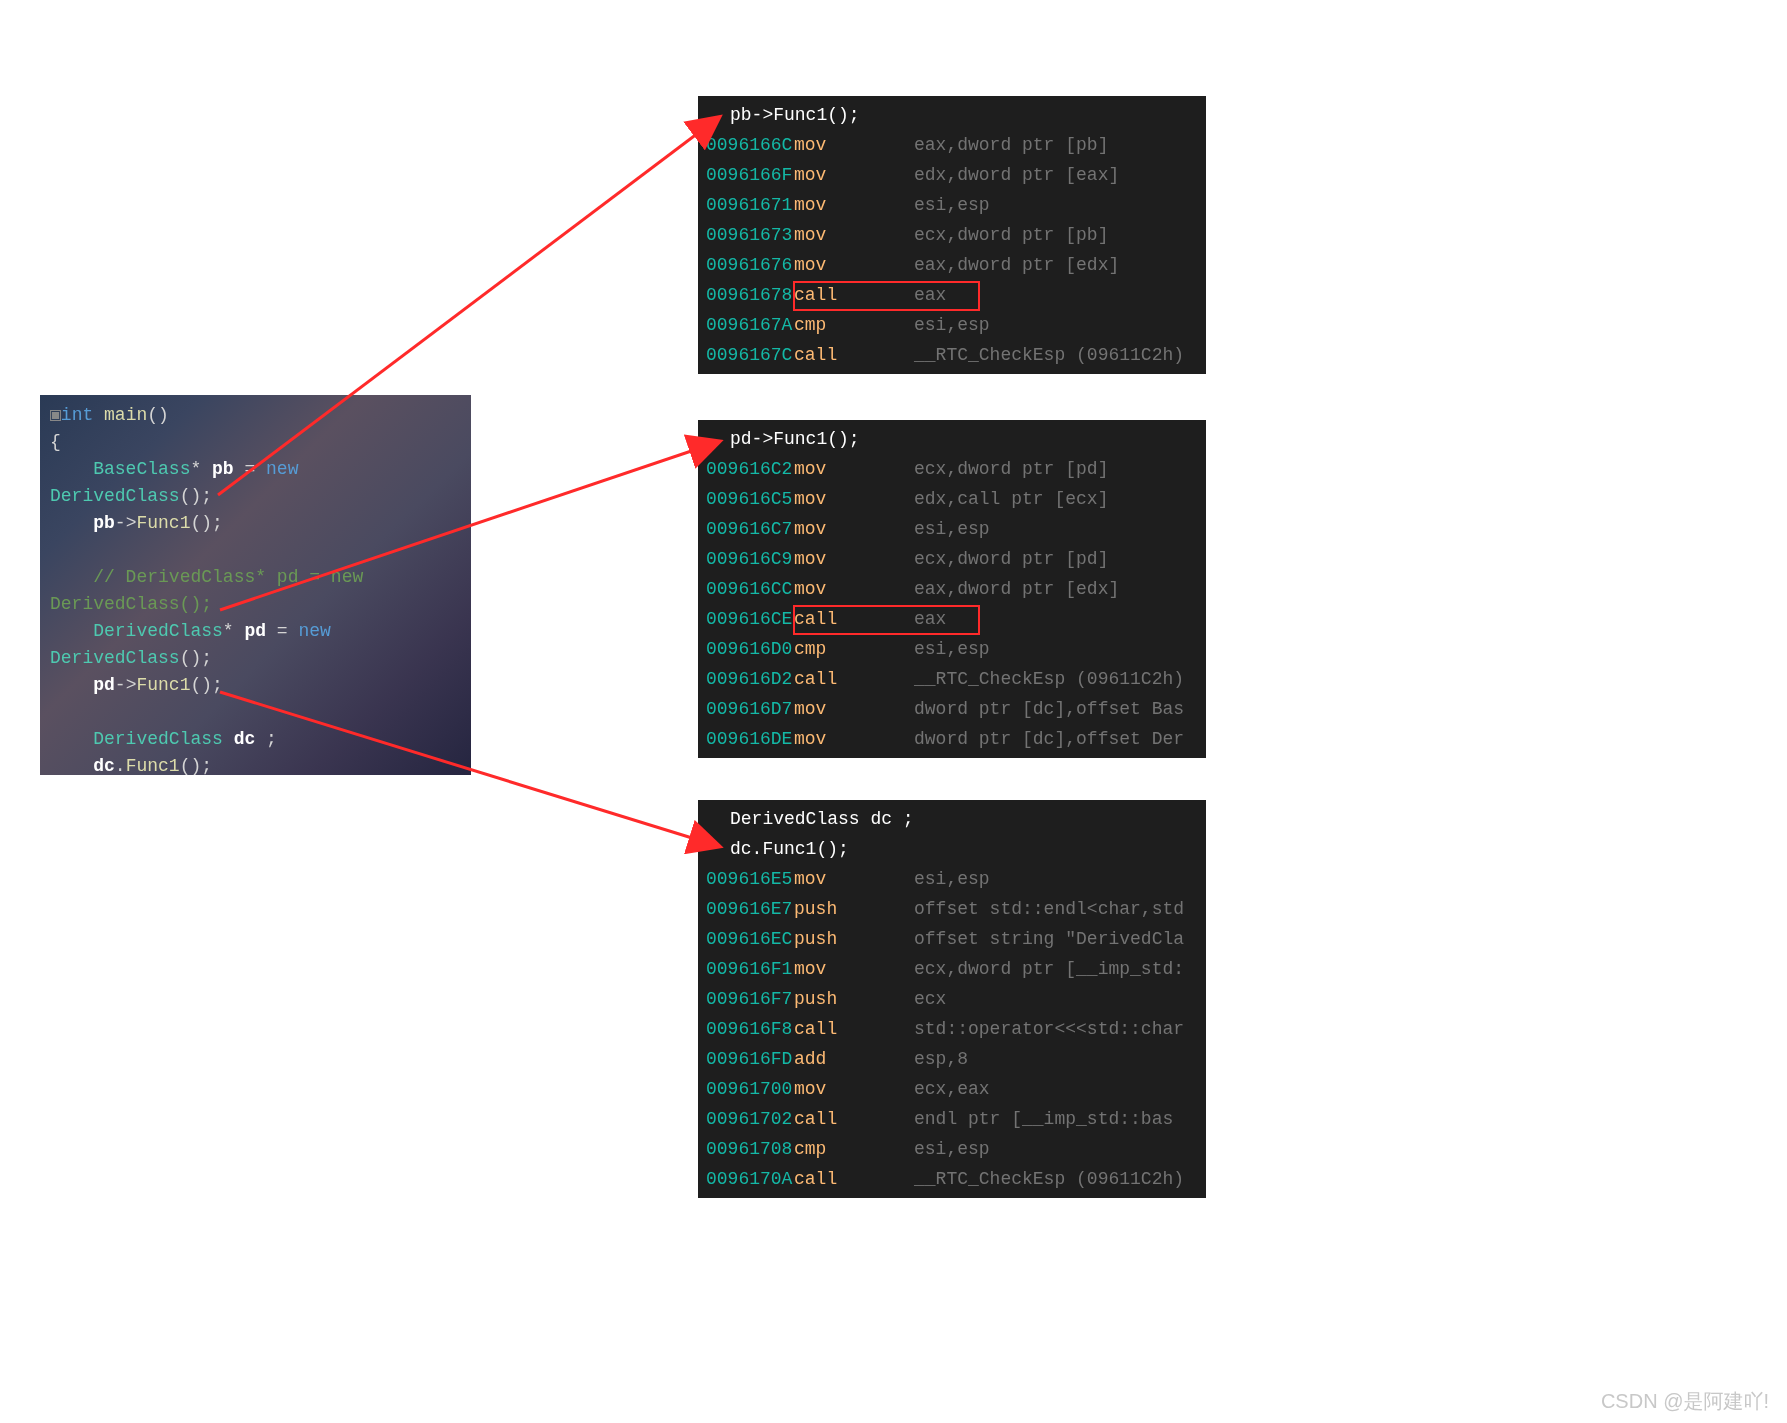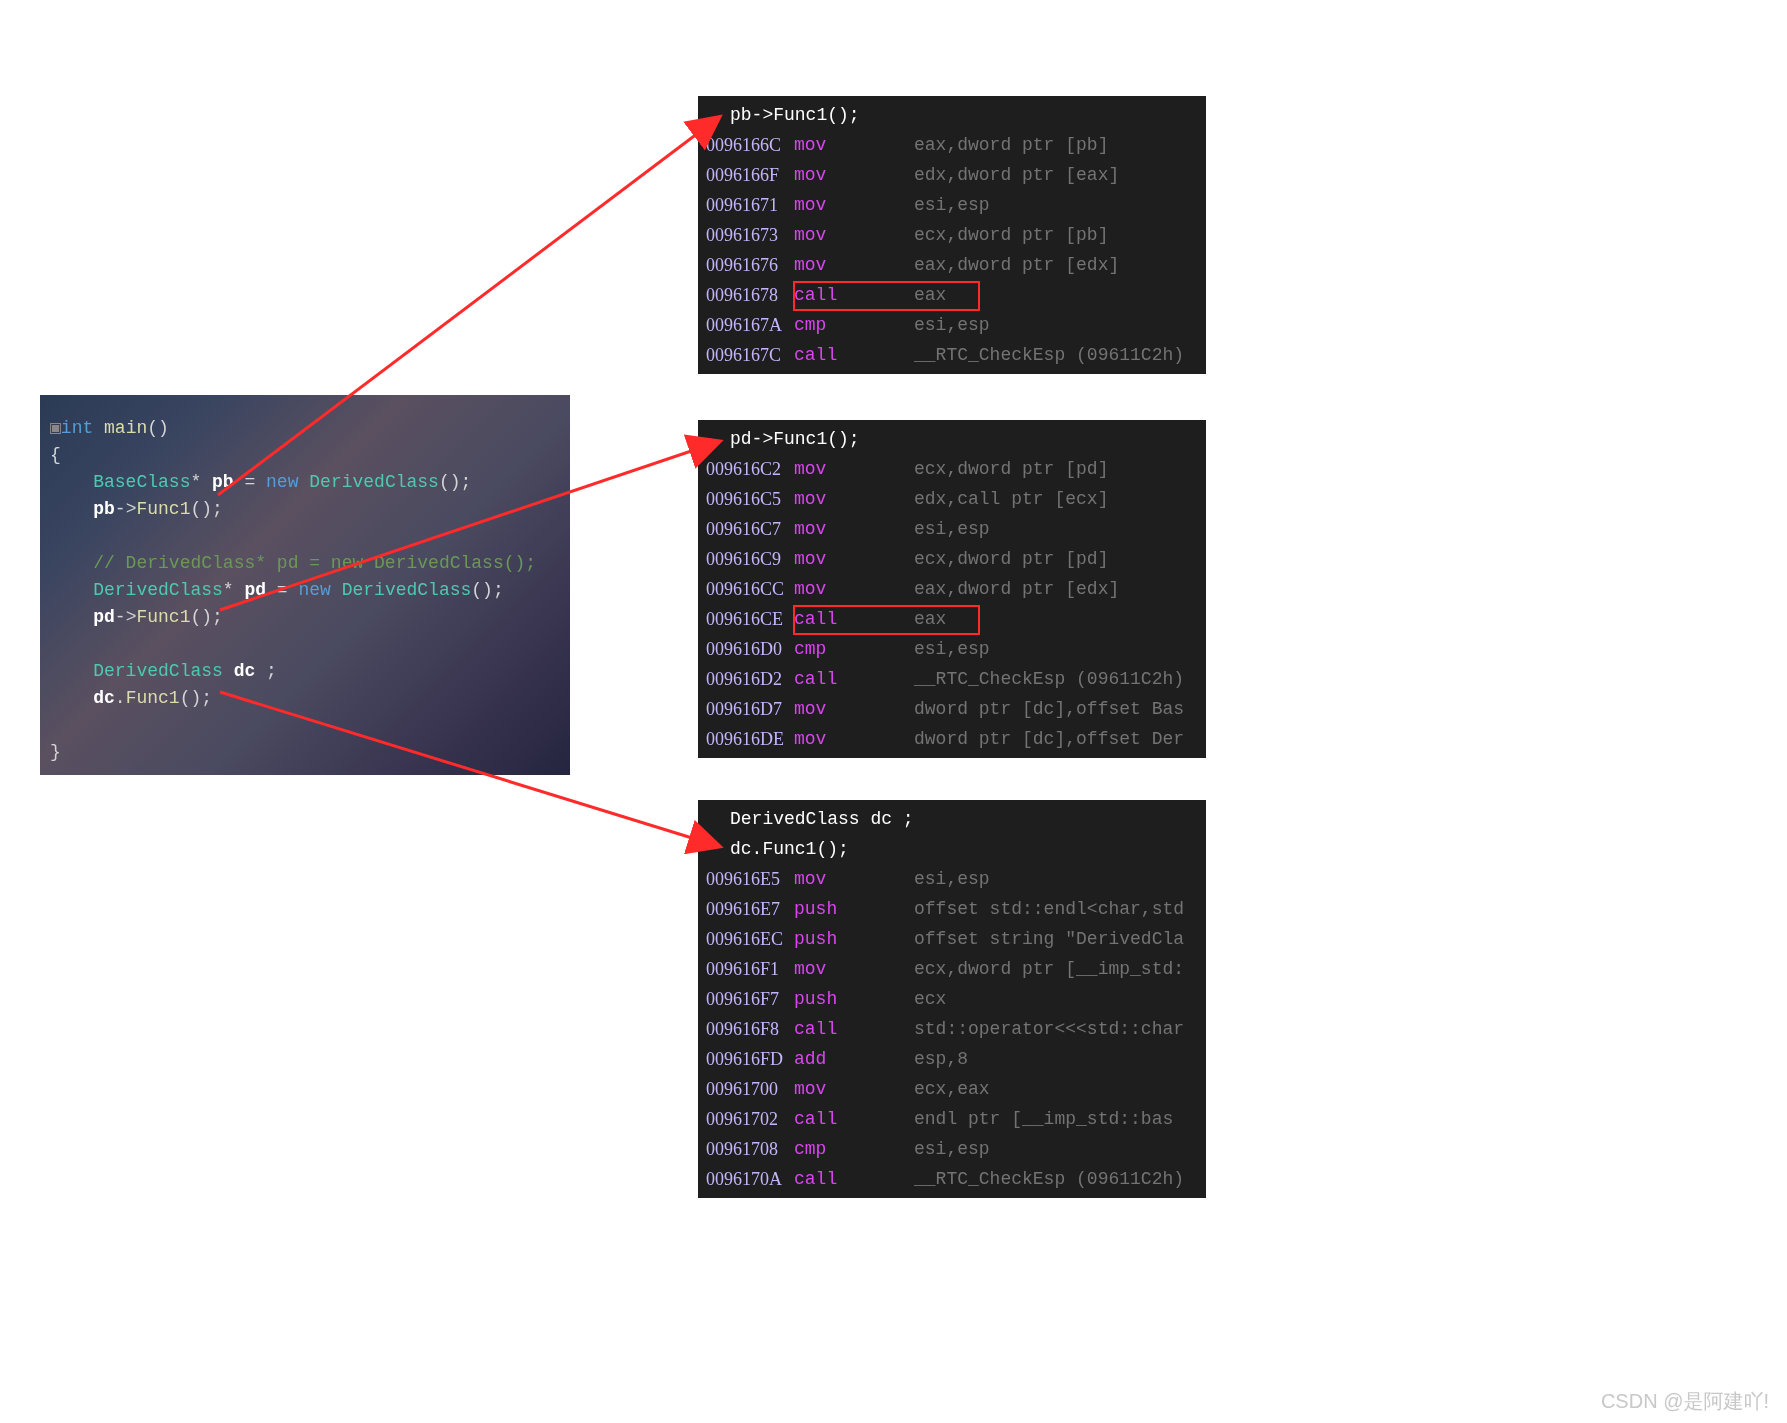--- a/index.html
+++ b/index.html
@@ -8,26 +8,26 @@
     font-family: "Consolas", "Courier New", monospace;
     width: 1787px;
     height: 1423px;
     position: relative;
     overflow: hidden;
   }
   .source-pane {
     position: absolute;
     left: 40px;
     top: 395px;
-    width: 530px;
+    width: 431px;
     height: 380px;
     background: linear-gradient(135deg, #2a3a55 0%, #3a4560 20%, #5a5060 40%, #4a4a60 60%, #3a3550 80%, #252540 100%);
     font-size: 18px;
     line-height: 27px;
-    padding: 20px 10px;
+    padding: 7px 10px;
     color: #ddd;
     overflow: hidden;
   }
   .source-pane .kw-type { color: #4ec9b0; }
   .source-pane .kw { color: #569cd6; }
   .source-pane .fn { color: #dcdcaa; }
   .source-pane .num { color: #b5cea8; }
   .source-pane .pun { color: #d4d4d4; }
   .source-pane .white { color: #ffffff; font-weight: bold; }
   .source-pane .commented { color: #6a9955; }
@@ -47,22 +47,22 @@
   .asm-pane .hdr {
     color: #ffffff;
     padding-left: 32px;
     position: relative;
   }
   .asm-row {
     display: flex;
     padding-left: 8px;
     position: relative;
   }
-  .asm-addr { width: 88px; flex: 0 0 88px; color: #c4b5fd; font-family: Liberation Serif, serif; }
-  .asm-mnem { width: 128px; flex: 0 0 120px; color: #d946ef; }
+  .asm-addr { width: 88px; flex: 0 0 88px; color: #14b8a6; }
+  .asm-mnem { width: 128px; flex: 0 0 120px; color: #fdba74; }
   .asm-oper { color: #737373; white-space: nowrap; }
 
   .redbox {
     position: absolute;
     border: 2px solid #ff2a2a;
     background: transparent;
     pointer-events: none;
   }
 
   .arrow-layer {

